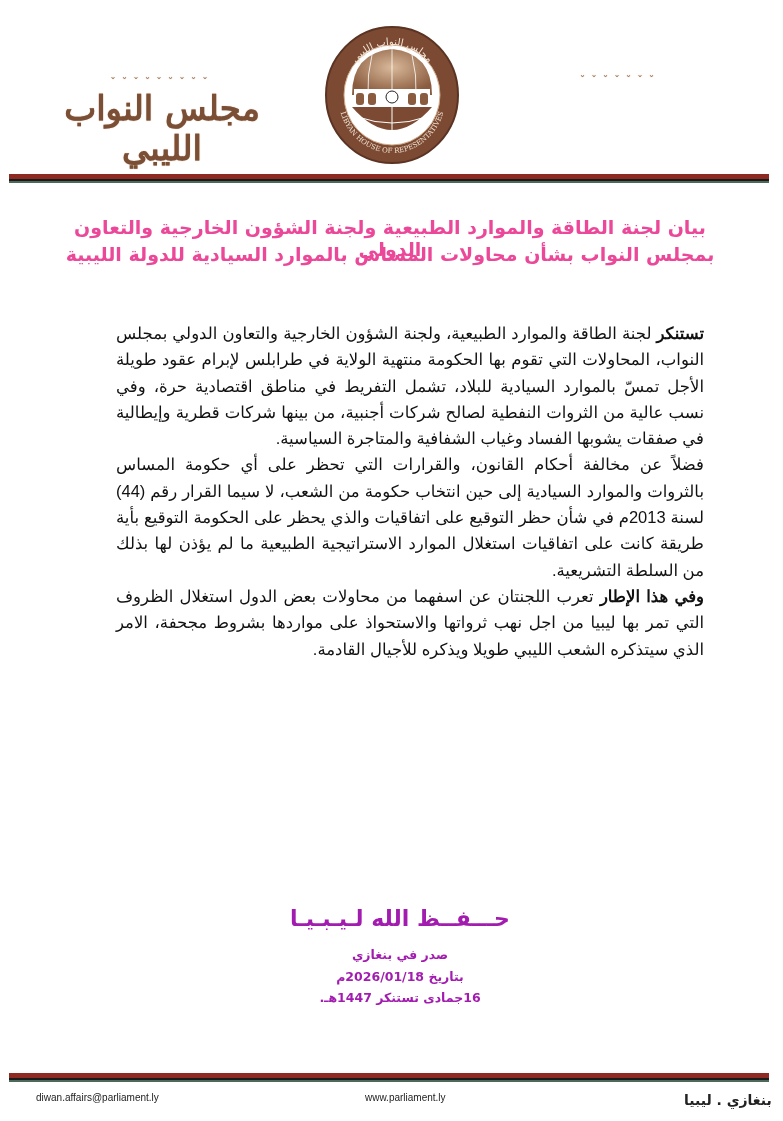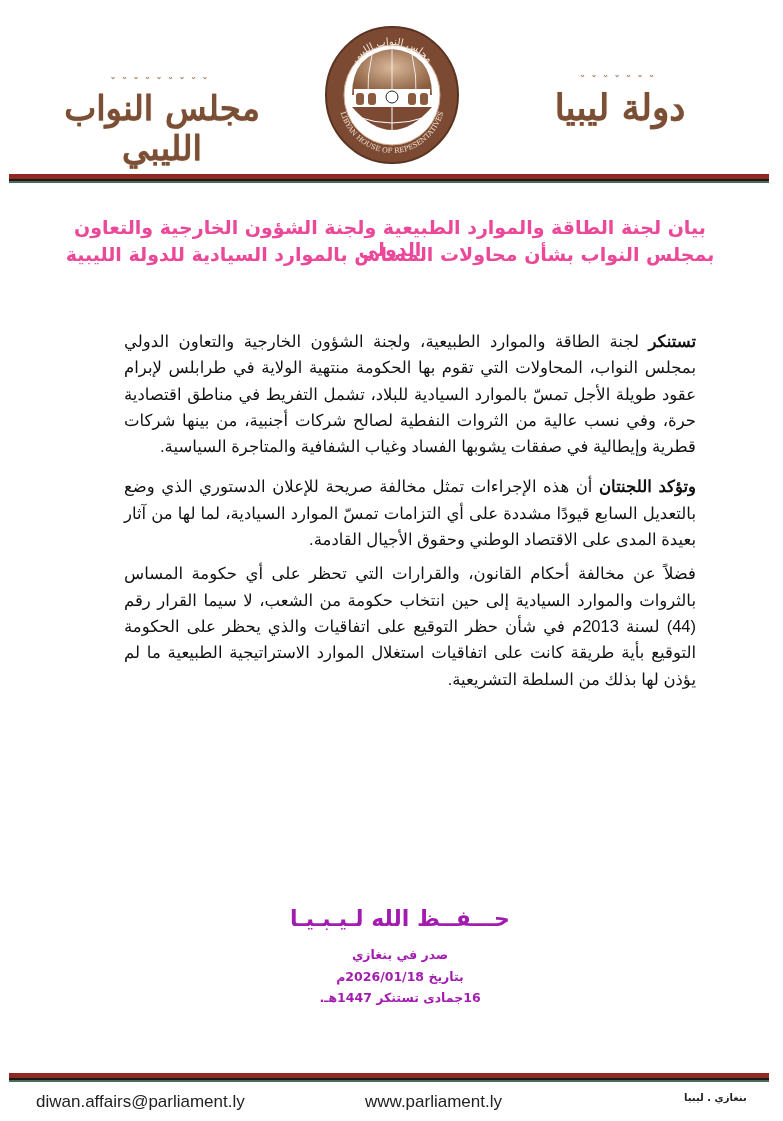--- a/index.html
+++ b/index.html
@@ -29,41 +29,41 @@
       position: absolute; left: 60px; width: 660px; text-align: center; direction: rtl;
       font-family: "DejaVu Sans", sans-serif; font-weight: bold; font-size: 19px; color: #ec4899;
     }
     .title-1 { top: 216px; }
     .title-2 { top: 243px; }
 
     .body {
       position: absolute; left: 116px; top: 320px; width: 588px; direction: rtl; text-align: justify;
       font-family: "Liberation Sans", sans-serif; font-size: 16.5px; line-height: 26.3px; color: #111;
     }
-    .body p { margin: 8px; }
+    .body p { margin: 0; }
     .body p.gap { margin-top: 14px; }
     .body p.gap2 { margin-top: 12px; }
     .body b { font-weight: bold; }
 
     .sig {
       position: absolute; left: 260px; width: 280px; text-align: center; direction: rtl;
       font-family: "DejaVu Sans", sans-serif; font-weight: bold; color: #a21caf;
     }
     .sig-main { top: 906px; font-size: 22px; letter-spacing: 3px; }
     .sig-line { font-size: 12.5px; }
     .sig-1 { top: 947px; }
     .sig-2 { top: 969px; }
     .sig-3 { top: 990px; }
 
     .footer-item {
-      position: absolute; top: 1092px; font-family: "Liberation Sans", sans-serif; font-size: 17px; color: #222;
+      position: absolute; top: 1092px; font-family: "Liberation Sans", sans-serif; font-size: 10px; color: #222;
     }
     .f-email { left: 36px; }
     .f-web { left: 365px; }
-    .f-city { left: 684px; direction: rtl; font-weight: bold; font-family: "DejaVu Sans", sans-serif; font-size: 10px; }
+    .f-city { left: 684px; direction: rtl; font-weight: bold; font-family: "DejaVu Sans", sans-serif; font-size: 14px; }
   </style>
 </head>
 <body>
 
 <div class="header">
   <div class="calli calli-left">
     <span class="dots">ˇˇˇˇˇˇˇˇˇ</span>
     <span>مجلس النواب الليبي</span>
   </div>
 
@@ -97,37 +97,36 @@
       <path d="M 70 82 L 70 118"></path>
         <path d="M 36 92 Q 70 104 104 92"></path>
         <path d="M 46 104 Q 70 114 94 104"></path>
     </g>
     <text font-size="10" fill="#f1e3d3" font-family="DejaVu Sans, sans-serif"><textPath href="#arcTop" startOffset="50%" text-anchor="middle">مجلس النواب الليبي</textPath></text>
     <text font-size="7" fill="#f1e3d3" font-family="DejaVu Serif, serif"><textPath href="#arcBot" startOffset="50%" text-anchor="middle">LIBYAN HOUSE OF REPESENTATIVES</textPath></text>
   </svg>
 
   <div class="calli calli-right">
     <span class="dots">ˇˇˇˇˇˇˇ</span>
-    <span>دولة ليبيا</span>
   </div>
 
   <div class="rule rule-top">
     <div class="r"></div>
       <div class="k"></div>
       <div class="g"></div>
   </div>
 </div>
 
 <div class="title title-1">بيان لجنة الطاقة والموارد الطبيعية ولجنة الشؤون الخارجية والتعاون الدولي</div>
 <div class="title title-2">بمجلس النواب بشأن محاولات المساس بالموارد السيادية للدولة الليبية</div>
 
 <div class="body">
   <p><b>تستنكر</b><span> لجنة الطاقة والموارد الطبيعية، ولجنة الشؤون الخارجية والتعاون الدولي بمجلس النواب، المحاولات التي تقوم بها الحكومة منتهية الولاية في طرابلس لإبرام عقود طويلة الأجل تمسّ بالموارد السيادية للبلاد، تشمل التفريط في مناطق اقتصادية حرة، وفي نسب عالية من الثروات النفطية لصالح شركات أجنبية، من بينها شركات قطرية وإيطالية في صفقات يشوبها الفساد وغياب الشفافية والمتاجرة السياسية.</span></p>
-  <p class="gap"><b>وتؤكد اللجنتان</b><span> أن هذه الإجراءات تمثل مخالفة صريحة للإعلان الدستوري الذي وضع بالتعديل السابع قيودًا مشددة على أي التزامات تمسّ الموارد السيادية، لما لها من آثار بعيدة المدى على الاقتصاد الوطني وحقوق الأجيال القادمة.</span></p>
   <p><span> فضلاً عن مخالفة أحكام القانون، والقرارات التي تحظر على أي حكومة المساس بالثروات والموارد السيادية إلى حين انتخاب حكومة من الشعب، لا سيما القرار رقم (44) لسنة 2013م في شأن حظر التوقيع على اتفاقيات والذي يحظر على الحكومة التوقيع بأية طريقة كانت على اتفاقيات استغلال الموارد الاستراتيجية الطبيعية ما لم يؤذن لها بذلك من السلطة التشريعية.</span></p>
+  <p><b>وفي هذا الإطار</b><span> تعرب اللجنتان عن اسفهما من محاولات بعض الدول استغلال الظروف التي تمر بها ليبيا من اجل نهب ثرواتها والاستحواذ على مواردها بشروط مجحفة، الامر الذي سيتذكره الشعب الليبي طويلا ويذكره للأجيال القادمة.</span></p>
 </div>
 
 <div class="sig sig-main">حـــفــظ الله لـيـبـيـا</div>
 <div class="sig sig-line sig-1">صدر في بنغازي</div>
 <div class="sig sig-line sig-2">بتاريخ 2026/01/18م</div>
 <div class="sig sig-line sig-3">16جمادى تستنكر 1447هـ.</div>
 
 <div class="rule rule-bottom">
   <div class="r"></div>
     <div class="k"></div>

